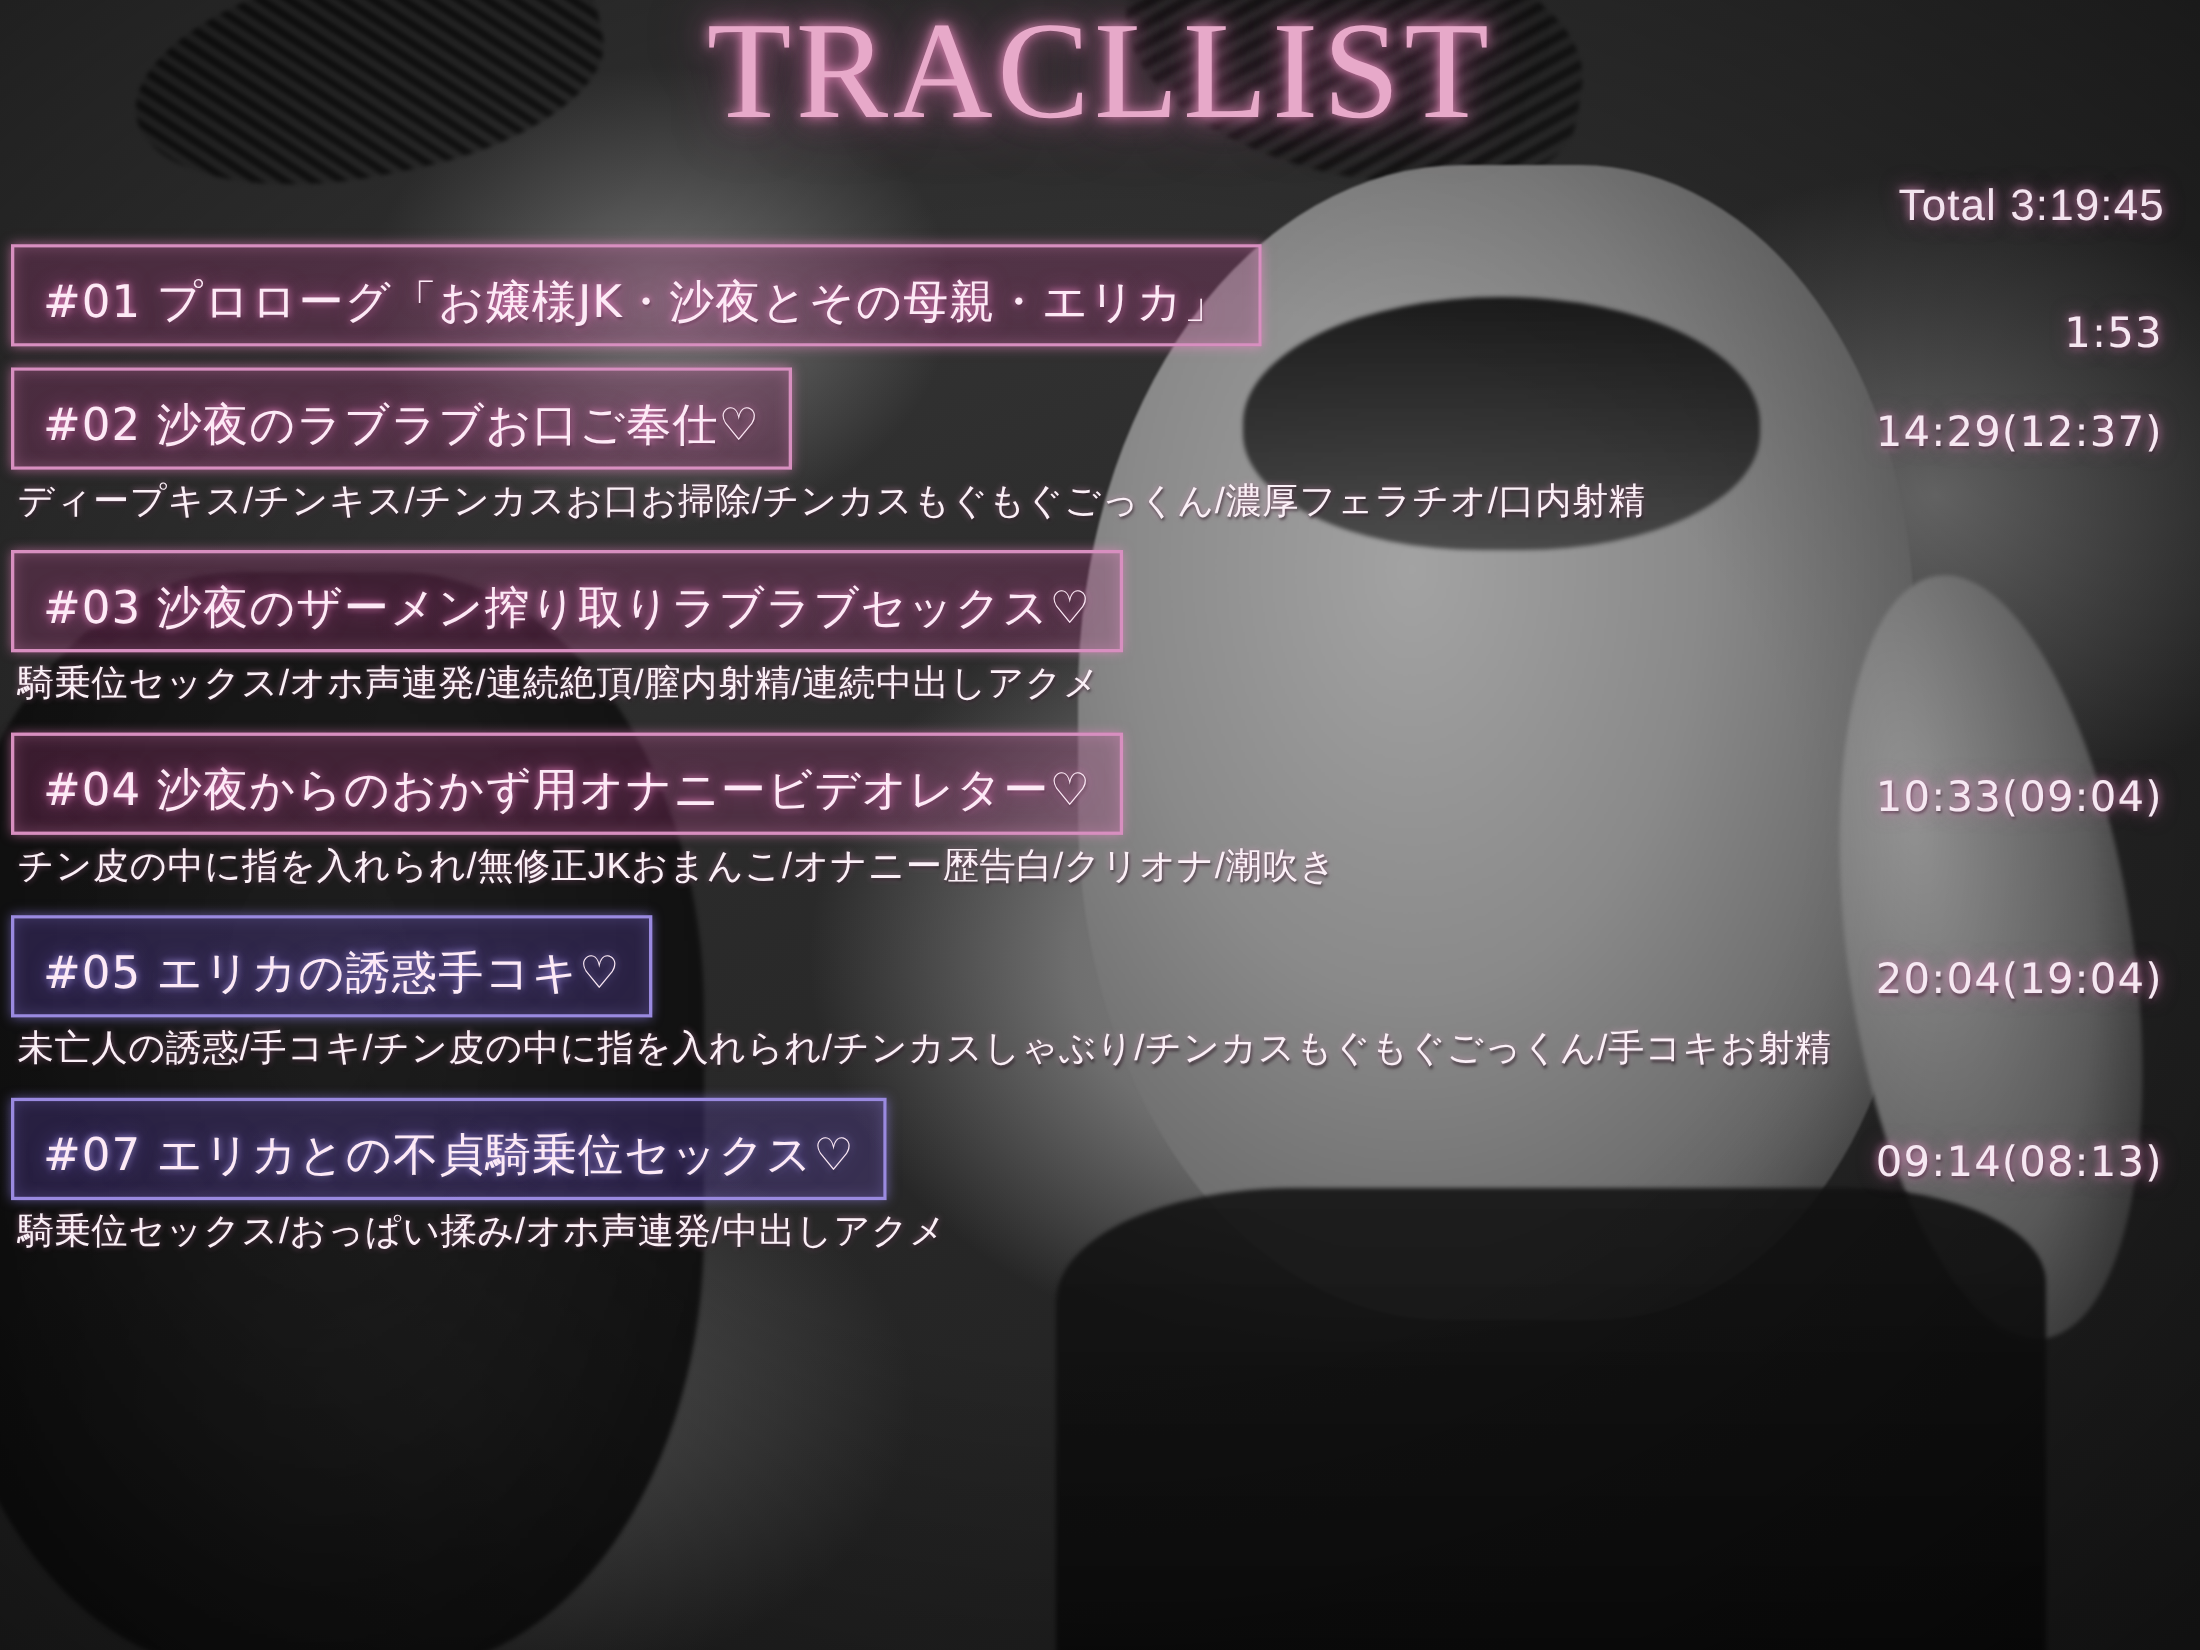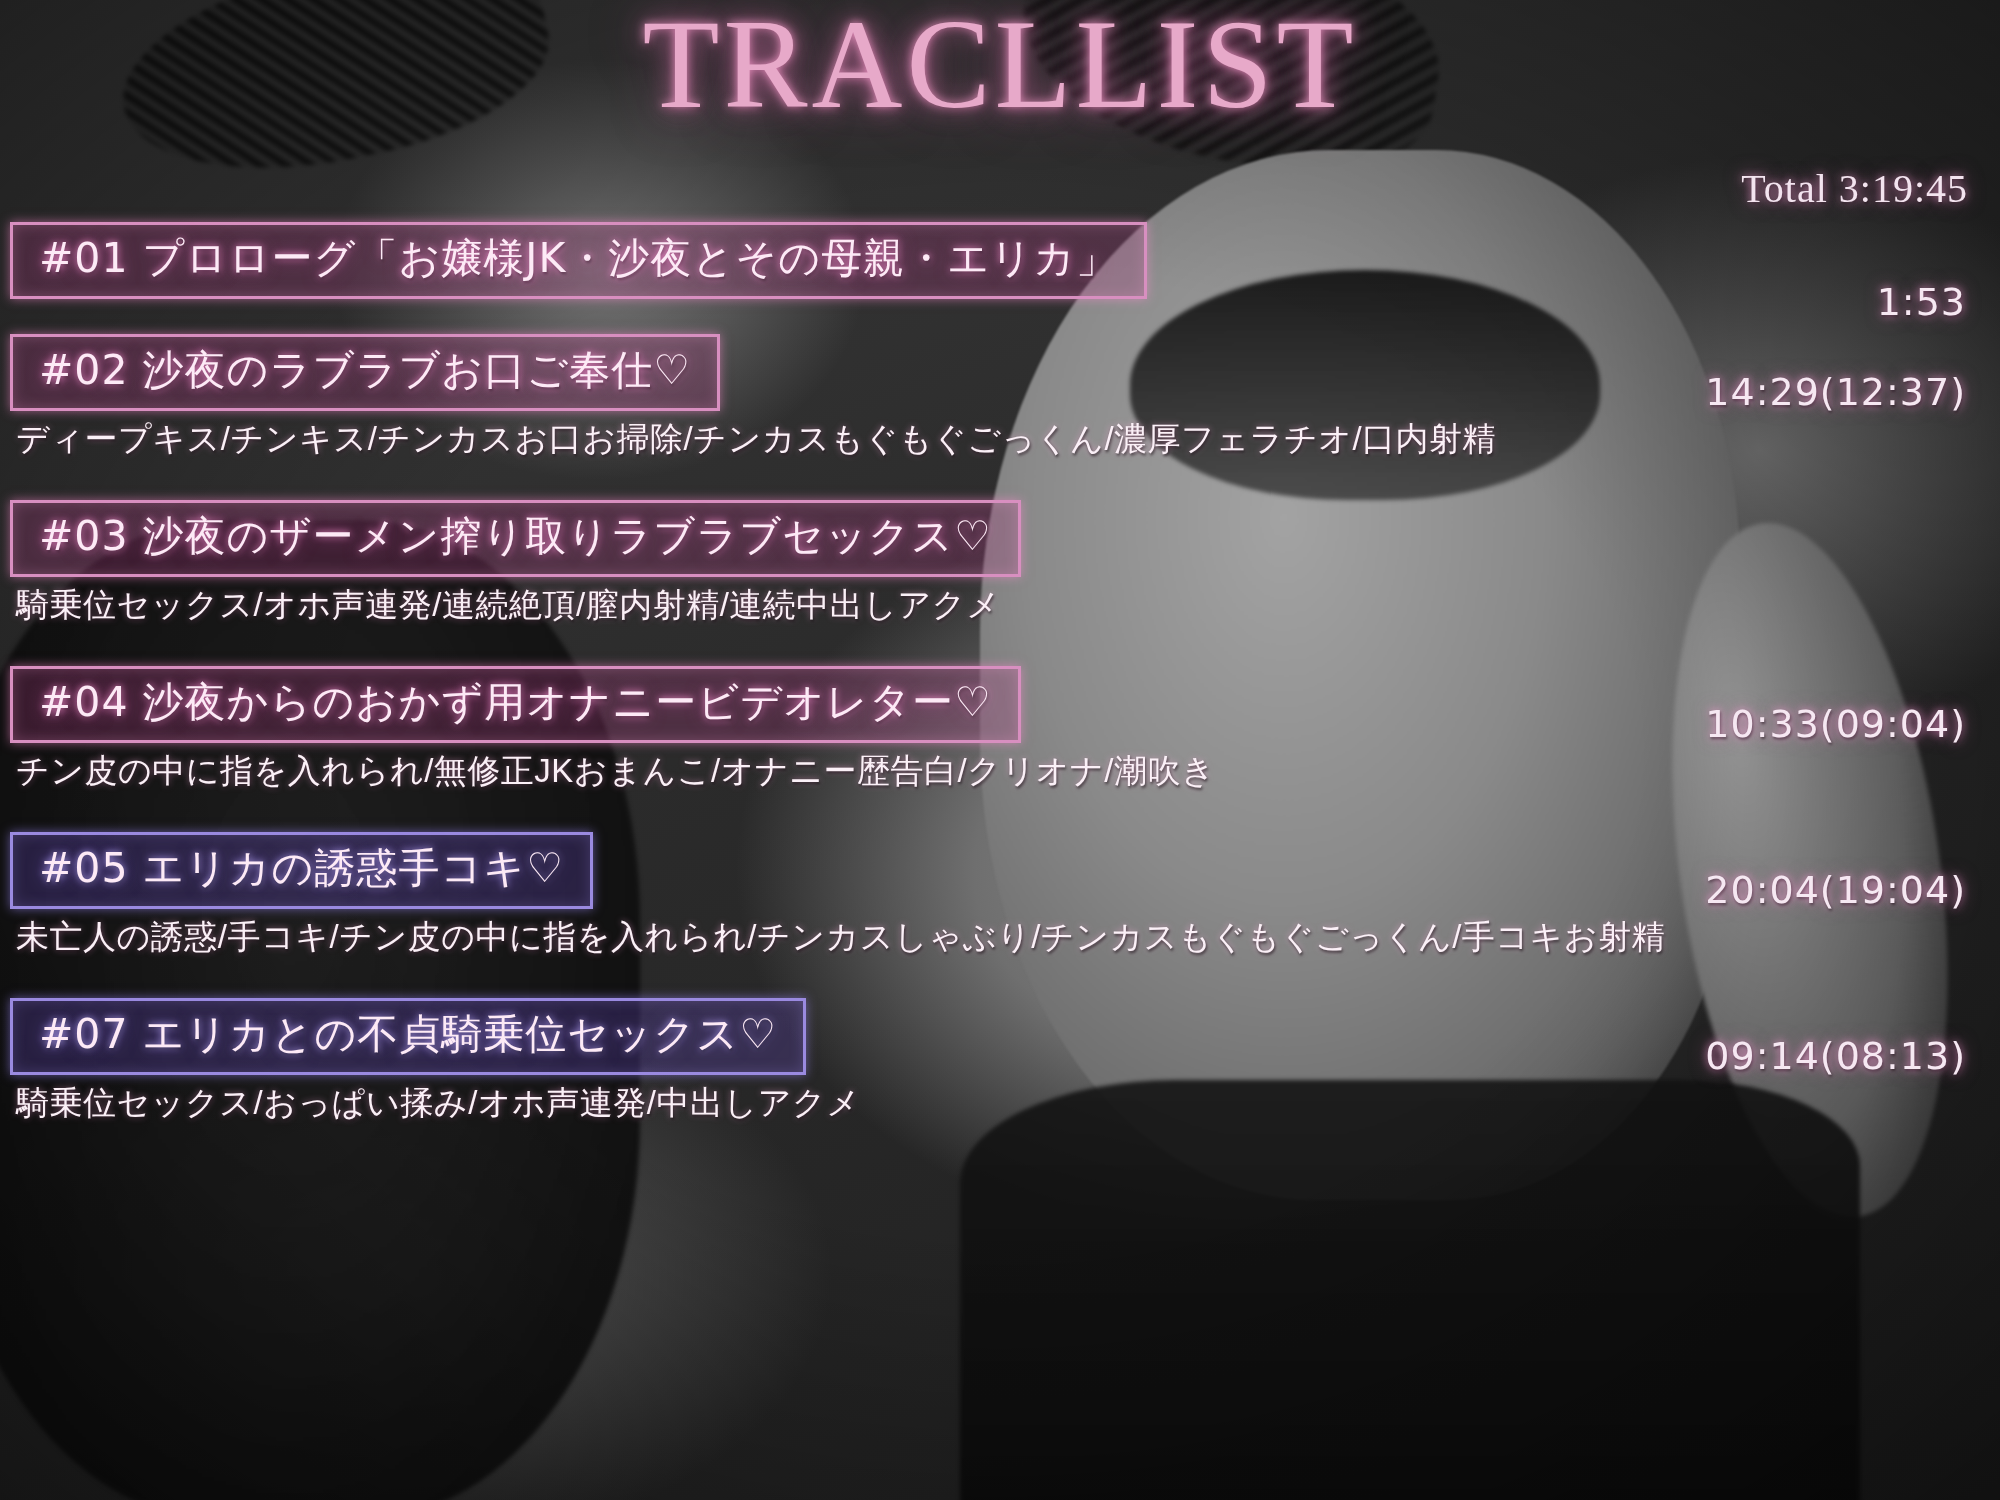--- a/index.html
+++ b/index.html
@@ -107,38 +107,38 @@
   }
 
   .total {
     position: absolute;
     top: 165px;
     right: 32px;
     font-size: 40px;
     color: #f3e4ef;
     letter-spacing: 1px;
     text-shadow: 0 0 8px rgba(255,170,220,0.8), 0 0 20px rgba(200,90,160,0.6), 1px 2px 3px rgba(0,0,0,0.6);
-    font-family: Liberation Serif, serif;
+    font-family: Liberation Sans, sans-serif;
   }
 
   .tracks {
     position: absolute;
     top: 222px;
     left: 0;
     width: 2000px;
   }
 
   .track {
     position: relative;
     margin-bottom: 6px;
   }
 
   .track-head {
     display: inline-block;
-    padding: 6px 26px 10px 26px;
+    padding: 22px 26px 10px 26px;
     border: 3px solid #d88fc0;
     background: rgba(170, 60, 130, 0.28);
     box-shadow:
       0 0 10px rgba(255,140,210,0.55),
       inset 0 0 14px rgba(255,160,220,0.25);
     font-size: 41px;
     color: #fdeaf6;
     letter-spacing: 1px;
     text-shadow: 0 0 7px rgba(255,150,215,0.9), 0 0 18px rgba(220,90,175,0.6), 1px 2px 3px rgba(0,0,0,0.6);
     font-family: "DejaVu Sans", sans-serif;

